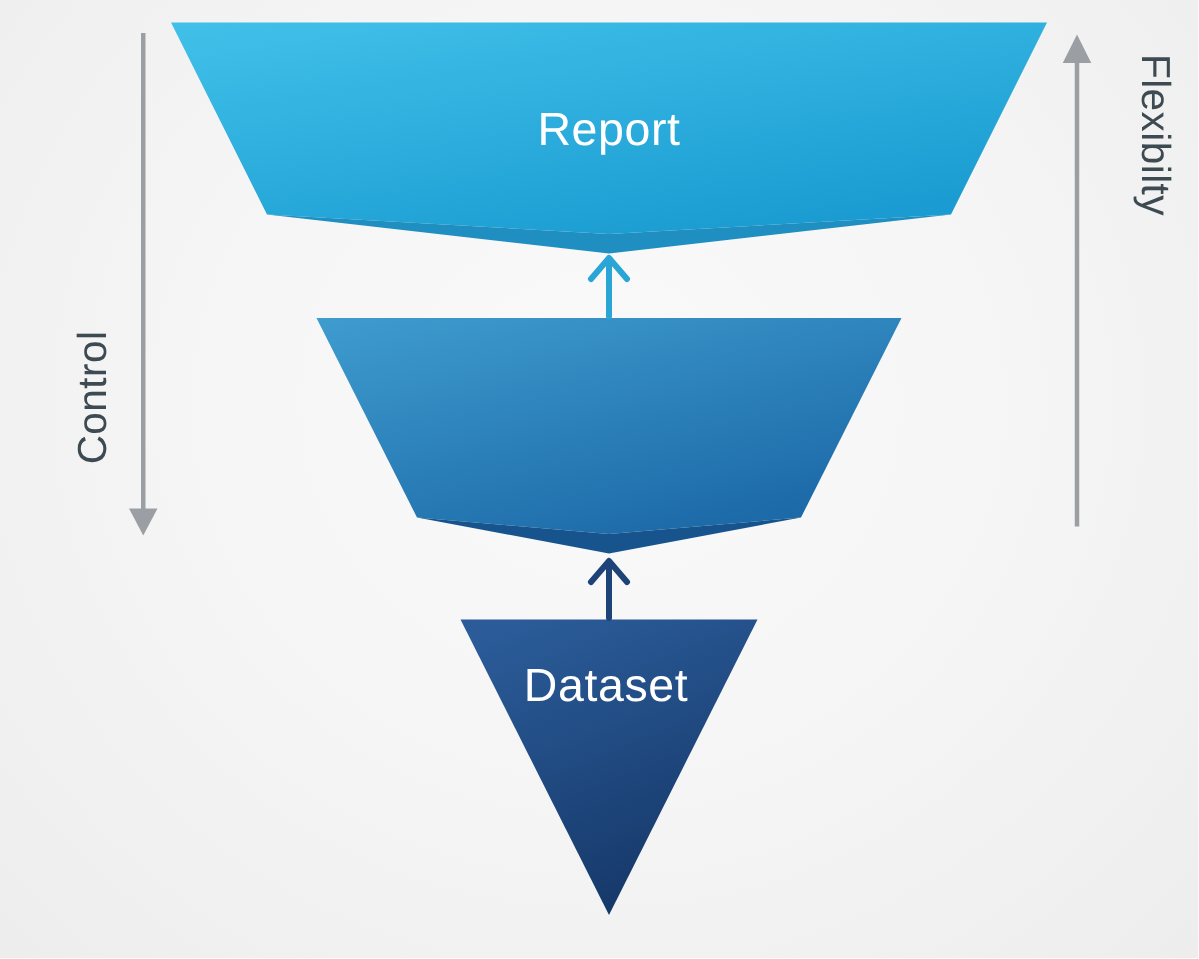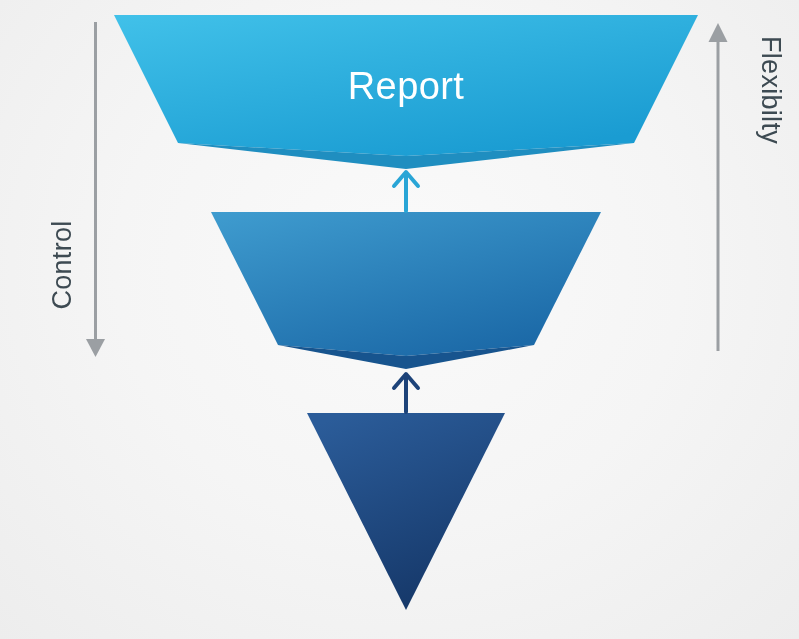--- a/index.html
+++ b/index.html
@@ -9,21 +9,21 @@
     overflow:hidden;
     background:
       radial-gradient(ellipse at 50% 42%, #fafafa 0%, #f5f5f5 50%, #ededed 100%);
     font-family:"Liberation Sans","DejaVu Sans",sans-serif;
   }
   .diagram-svg{position:absolute;left:0;top:0;}
   .shape-label{
     position:absolute;
     transform:translate(-50%,-50%);
     color:#ffffff;
-    font-size:38px;
+    font-size:31px;
     letter-spacing:0.4px;
     white-space:nowrap;
     line-height:1;
   }
   .axis-label{
     position:absolute;
     color:#3d4a52;
     font-size:27px;
     letter-spacing:0.3px;
     white-space:nowrap;
@@ -78,18 +78,19 @@
 
     <g fill="#9b9fa3">
       <rect x="716.5" y="40" width="3" height="311"></rect>
       <polygon points="708.5,42 727.5,42 718,23"></polygon>
     </g>
   </svg>
 
   <div class="shape-label" style="left:406px;top:86px;">Report</div>
 
 
+  <div class="shape-label" style="left:404px;top:457px;">Dataset</div>
 
   <div class="axis-label left" style="left:62px;top:265px;">Control</div>
 
   <div class="axis-label right" style="left:770px;top:90px;">Flexibilty</div>
 
 </div>
 
 </body></html>

